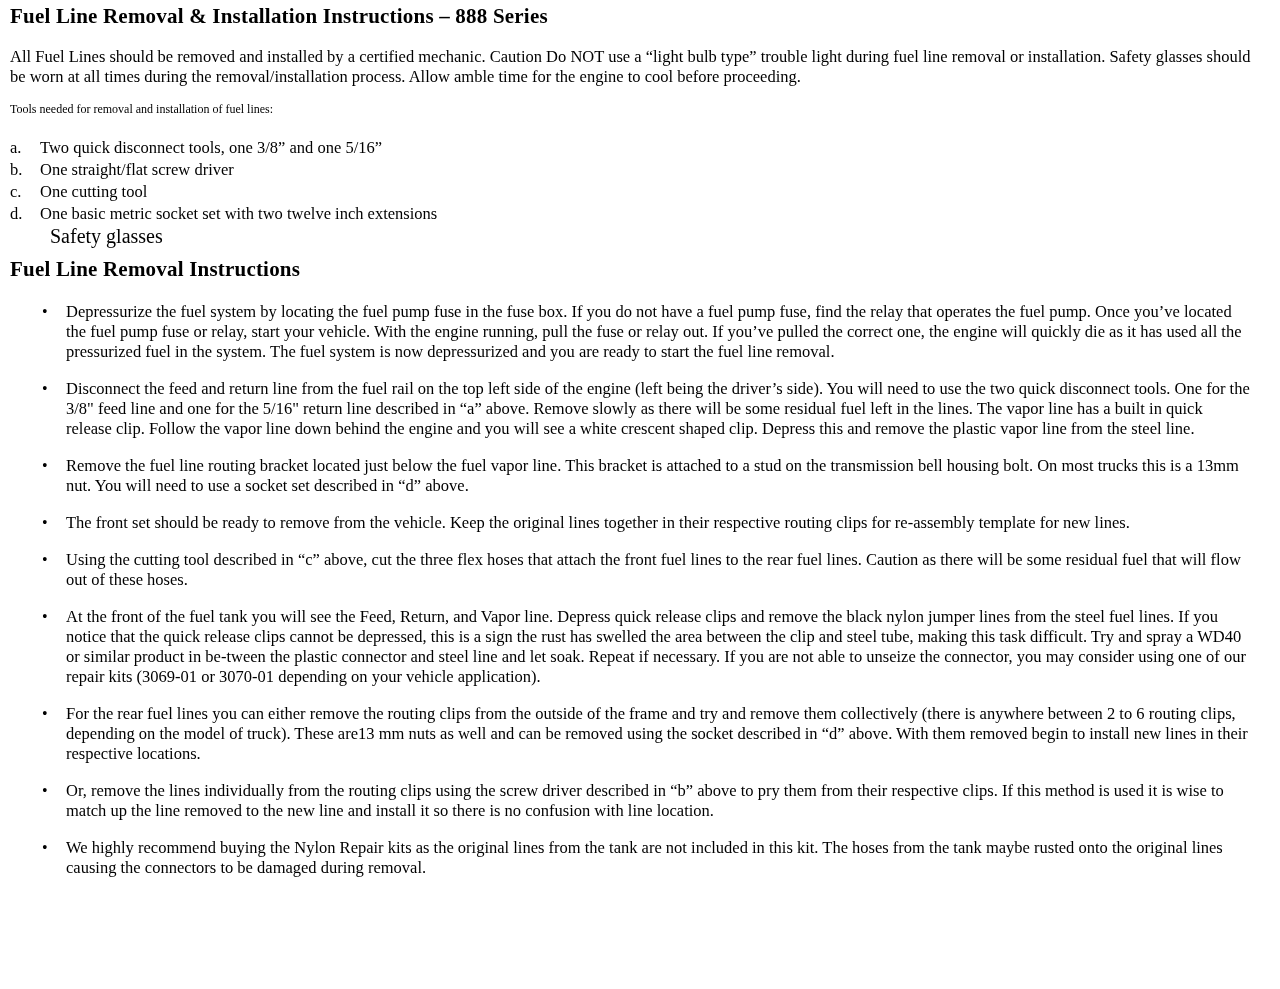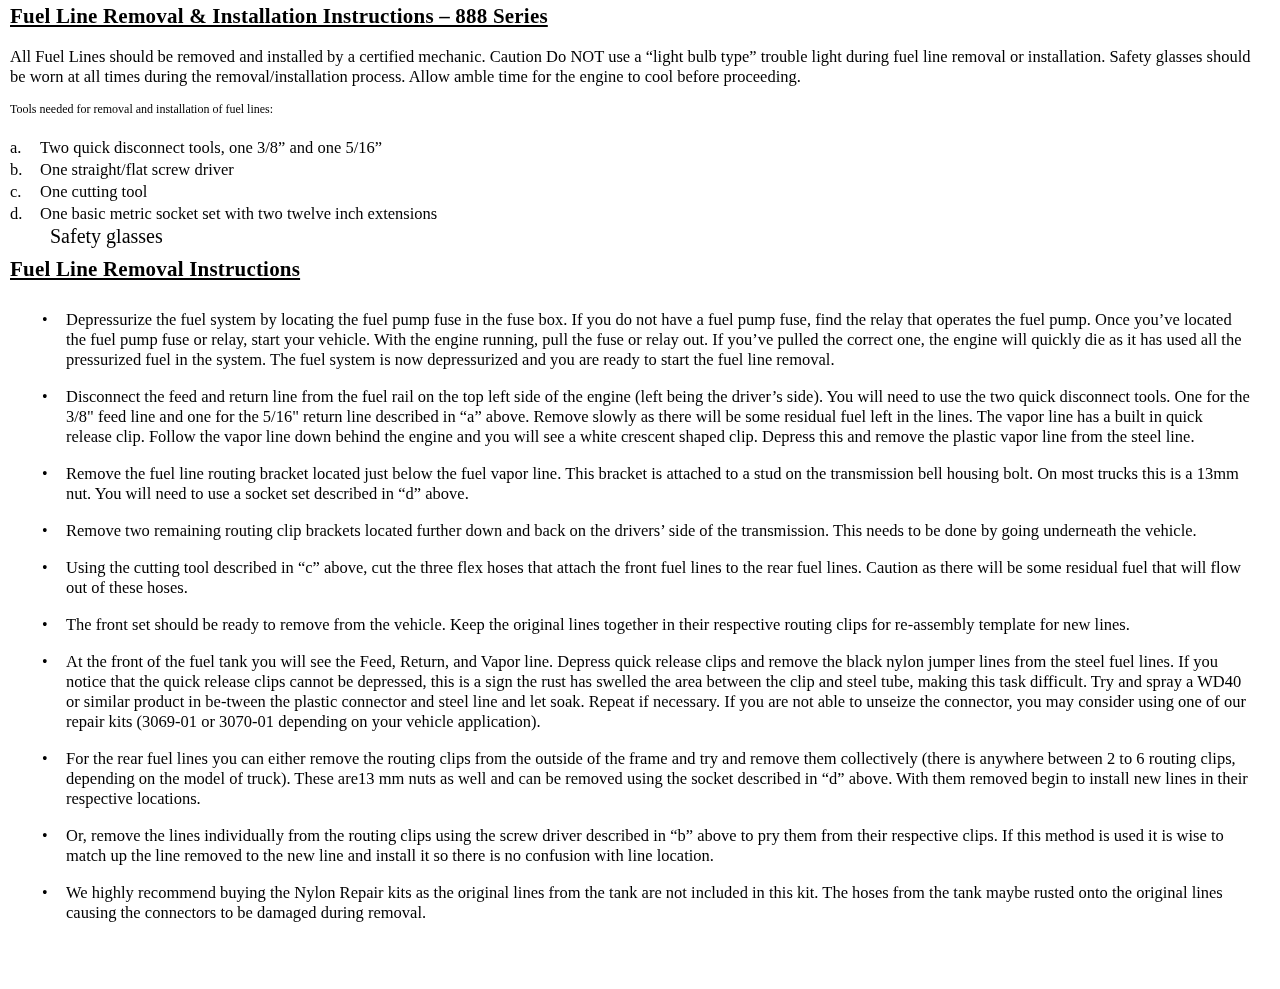--- a/index.html
+++ b/index.html
@@ -14,26 +14,25 @@
     font-family: "Liberation Serif", "DejaVu Serif", serif;
     color: #000000;
     -webkit-font-smoothing: antialiased;
   }
   .page {
     padding: 4px 14px 0 10px;
   }
   h1.doc-title, h2.section-heading {
     font-size: 21px;
     font-weight: bold;
-    text-decoration: underline;
     margin: 0;
     letter-spacing: 0.2px;
   }
   h1.doc-title { margin-bottom: 18px; }
-  h2.section-heading { margin: 6px 0 28px 0; }
+  h2.section-heading { margin: 6px 0 20px 0; }
   p.body-text {
     font-size: 16.5px;
     line-height: 20px;
     margin: 0 0 12px 0;
   }
   p.tools-heading {
     font-size: 12px;
     line-height: 20px;
     margin: 0 0 18px 0;
   }
@@ -105,22 +104,21 @@
     </div>
     <div class="tool-extra">Safety glasses</div>
   </div>
 
   <h2 class="section-heading">Fuel Line Removal Instructions</h2>
 
   <ul class="step-list">
     <li>Depressurize the fuel system by locating the fuel pump fuse in the fuse box. If you do not have a fuel pump fuse, find the relay that operates the fuel pump. Once you’ve located the fuel pump fuse or relay, start your vehicle. With the engine running, pull the fuse or relay out. If you’ve pulled the correct one, the engine will quickly die as it has used all the pressurized fuel in the system. The fuel system is now depressurized and you are ready to start the fuel line removal.</li>
     <li>Disconnect the feed and return line from the fuel rail on the top left side of the engine (left being the driver’s side). You will need to use the two quick disconnect tools. One for the 3/8" feed line and one for the 5/16" return line described in “a” above. Remove slowly as there will be some residual fuel left in the lines. The vapor line has a built in quick release clip. Follow the vapor line down behind the engine and you will see a white crescent shaped clip. Depress this and remove the plastic vapor line from the steel line.</li>
     <li>Remove the fuel line routing bracket located just below the fuel vapor line. This bracket is attached to a stud on the transmission bell housing bolt. On most trucks this is a 13mm nut. You will need to use a socket set described in “d” above.</li>
-    <li>Remove two remaining routing clip brackets located further down and back on the drivers’ side of the transmission. This needs to be done by going underneath the vehicle.</li>
+    <li>The front set should be ready to remove from the vehicle. Keep the original lines together in their respective routing clips for re-assembly template for new lines.</li>
     <li>Using the cutting tool described in “c” above, cut the three flex hoses that attach the front fuel lines to the rear fuel lines. Caution as there will be some residual fuel that will flow out of these hoses.</li>
-    <li>The front set should be ready to remove from the vehicle. Keep the original lines together in their respective routing clips for re-assembly template for new lines.</li>
     <li>At the front of the fuel tank you will see the Feed, Return, and Vapor line. Depress quick release clips and remove the black nylon jumper lines from the steel fuel lines. If you notice that the quick release clips cannot be depressed, this is a sign the rust has swelled the area between the clip and steel tube, making this task difficult. Try and spray a WD40 or similar product in be-tween the plastic connector and steel line and let soak. Repeat if necessary. If you are not able to unseize the connector, you may consider using one of our repair kits (3069-01 or 3070-01 depending on your vehicle application).</li>
     <li>For the rear fuel lines you can either remove the routing clips from the outside of the frame and try and remove them collectively (there is anywhere between 2 to 6 routing clips, depending on the model of truck). These are13 mm nuts as well and can be removed using the socket described in “d” above. With them removed begin to install new lines in their respective locations.</li>
     <li>Or, remove the lines individually from the routing clips using the screw driver described in “b” above to pry them from their respective clips. If this method is used it is wise to match up the line removed to the new line and install it so there is no confusion with line location.</li>
     <li>We highly recommend buying the Nylon Repair kits as the original lines from the tank are not included in this kit. The hoses from the tank maybe rusted onto the original lines causing the connectors to be damaged during removal.</li>
   </ul>
 
 </div>
 
 </body></html>

